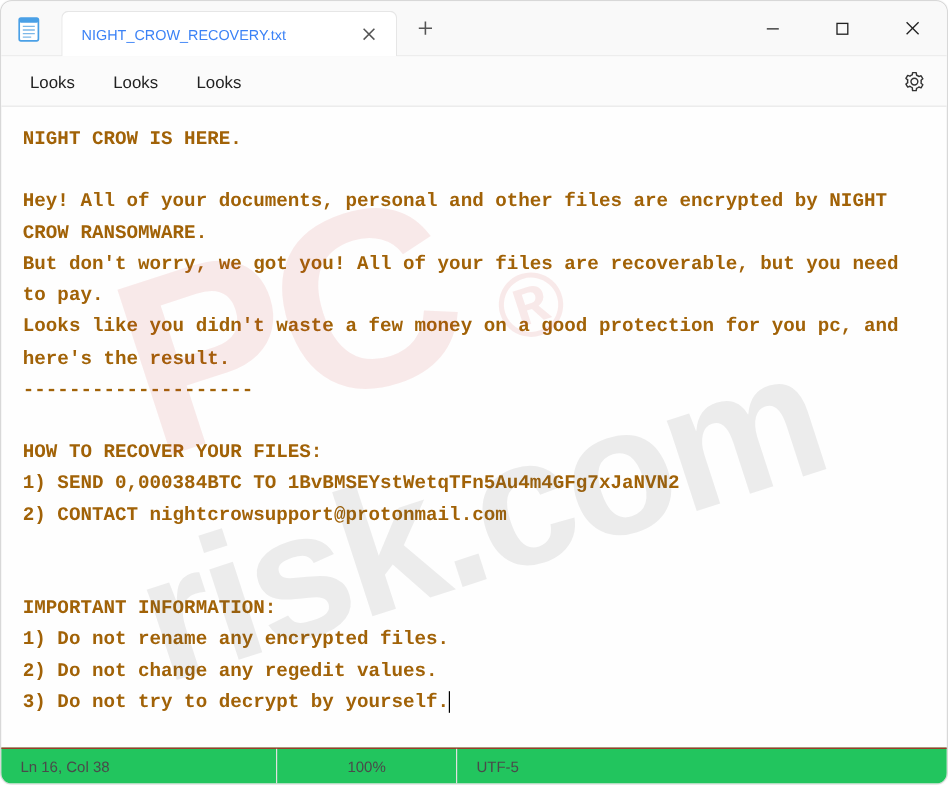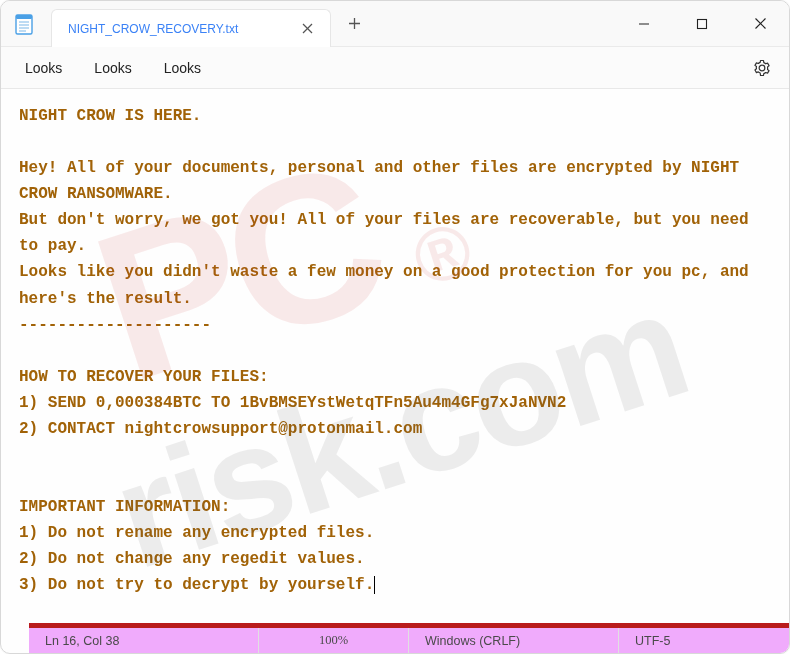--- a/index.html
+++ b/index.html
@@ -116,35 +116,34 @@
     width: 1px; height: 18px;
     background: #000;
     vertical-align: text-bottom;
     margin-left: 0;
   }
   
   .statusbar {
     height: 30px;
     display: flex;
     align-items: center;
-    background: #f0abfc;
-    border-top: 5px solid #b91c1c;
+    background: #22c55e;
+    border-top: 1px solid #b91c1c;
     font-size: 12.5px;
     color: #4a4a4a;
-    margin-left: 28px;
   }
   .status-cell {
     padding: 0 16px;
     border-right: 1px solid #e0e0e0;
     height: 100%;
     display: flex;
     align-items: center;
   }
   .status-cell.pos { width: 230px; }
-  .status-cell.zoom { width: 150px; justify-content: center; font-family: Liberation Serif, serif; }
+  .status-cell.zoom { width: 150px; justify-content: center; }
   .status-cell.eol { width: 210px; }
   .status-cell.enc { flex: 1; border-right: none; }
   
   .watermark {
     position: absolute;
     top: 0; left: 0;
     width: 790px; height: 654px;
     pointer-events: none;
     z-index: 50;
   }
@@ -230,21 +229,20 @@
 
 
 IMPORTANT INFORMATION:
 1) Do not rename any encrypted files.
 2) Do not change any regedit values.
 3) Do not try to decrypt by yourself.</span><span class="caret"></span></div>
 
   <div class="statusbar">
     <div class="status-cell pos">Ln 16, Col 38</div>
     <div class="status-cell zoom">100%</div>
-    <div class="status-cell eol">Windows (CRLF)</div>
     <div class="status-cell enc">UTF-5</div>
   </div>
 
 </div>
 
 <svg class="watermark" viewBox="0 0 790 654">
   <g transform="translate(395 360) rotate(-18)" opacity="0.10">
     <text x="-260" y="-60" font-family="Arial Black, Arial, sans-serif" font-size="210" font-weight="900" fill="#c93a3a" letter-spacing="-8">PC</text>
     <text x="50" y="-60" font-family="Arial Black, Arial, sans-serif" font-size="76" font-weight="900" fill="#c93a3a">®</text>
     <text x="-310" y="120" font-family="Arial Black, Arial, sans-serif" font-size="150" font-weight="900" fill="#555" letter-spacing="-4">risk.com</text>

